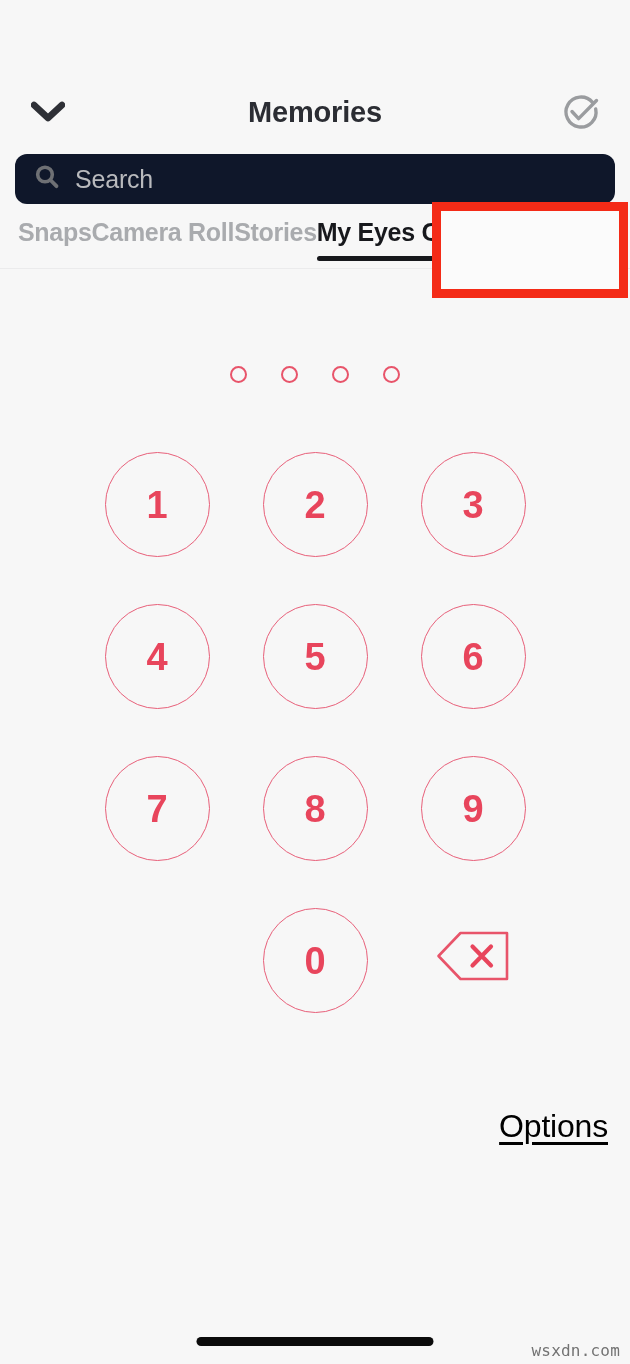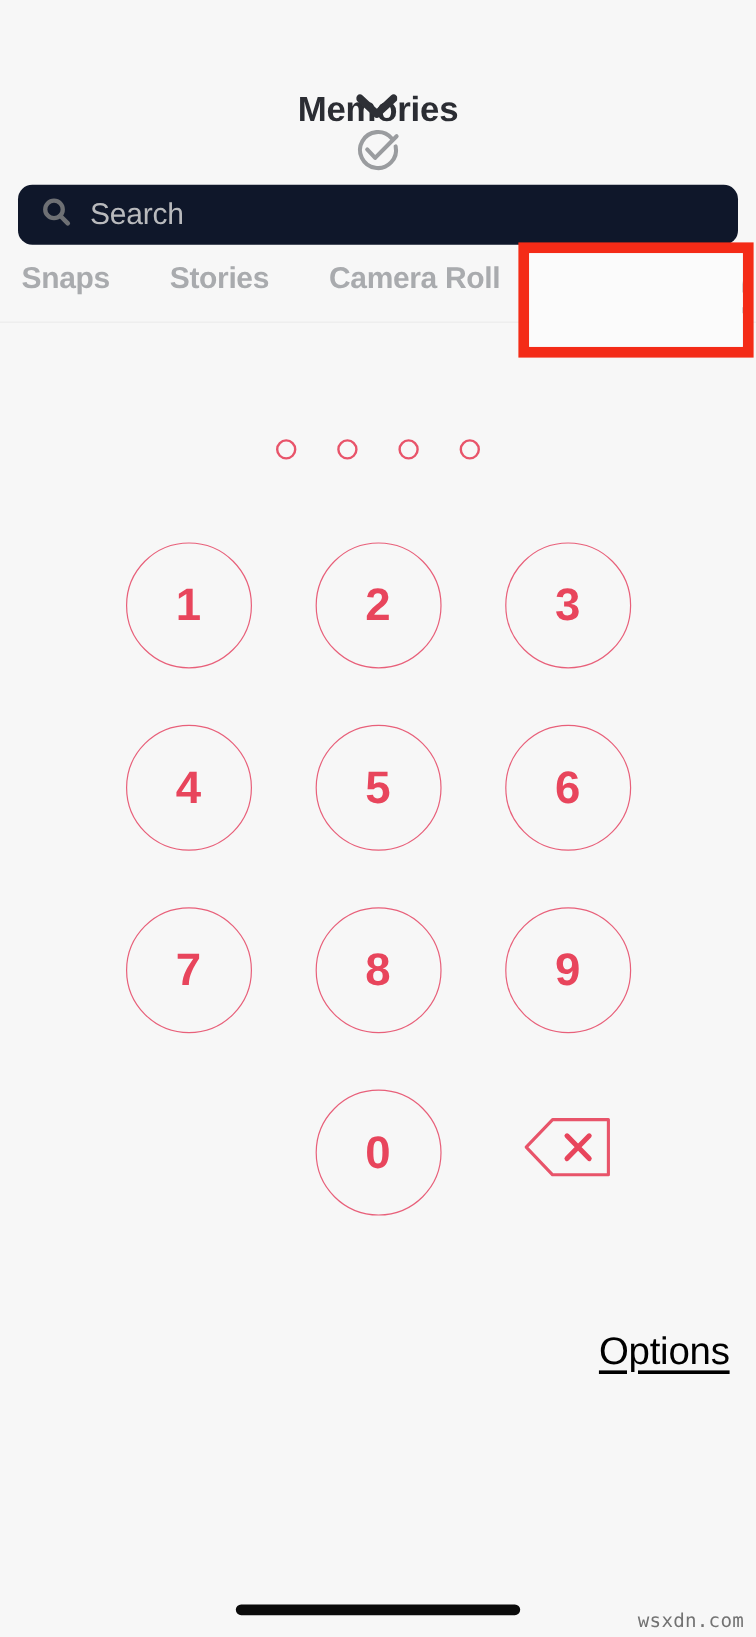--- a/index.html
+++ b/index.html
@@ -85,21 +85,20 @@
   
   .header {
     position: absolute;
     top: 76px; left: 0;
     width: 630px;
     height: 72px;
     display: flex;
     align-items: center;
     justify-content: space-between;
     padding: 0 24px 0 22px;
-    flex-direction: column;
   }
   .header-title {
     position: absolute;
     left: 0; right: 0;
     text-align: center;
     font-size: 29px;
     font-weight: bold;
     color: #2b2d33;
     letter-spacing: -0.2px;
     pointer-events: none;
@@ -134,21 +133,20 @@
 
   
   .tabs {
     position: absolute;
     top: 218px; left: 0;
     width: 630px;
     height: 52px;
     display: flex;
     align-items: flex-start;
     padding-left: 18px;
-    gap: 50px;
   }
   .tab {
     position: relative;
     font-size: 25px;
     font-weight: bold;
     color: #a9abae;
     letter-spacing: -0.3px;
     padding-bottom: 14px;
     white-space: nowrap;
   }
@@ -291,22 +289,22 @@
       <svg width="28" height="28" viewBox="0 0 28 28">
         <circle cx="12" cy="11.5" r="7.3" stroke="#6e7074" stroke-width="3.6" fill="none"></circle>
         <path d="M17.4 17 L23.5 23.2" stroke="#6e7074" stroke-width="3.8" stroke-linecap="round"></path>
       </svg>
     </span>
     <span class="search-placeholder">Search</span>
   </div>
 
   <div class="tabs">
     <div class="tab">Snaps</div>
+    <div class="tab">Camera Roll</div>
     <div class="tab">Stories</div>
-    <div class="tab">Camera Roll</div>
     <div class="tab active">My Eyes Only</div>
   </div>
   <div class="tabs-divider"></div>
   <div class="annotation-box"></div>
 
   <div class="pin-dots">
     <span class="pin-dot"></span>
     <span class="pin-dot"></span>
     <span class="pin-dot"></span>
     <span class="pin-dot"></span>

